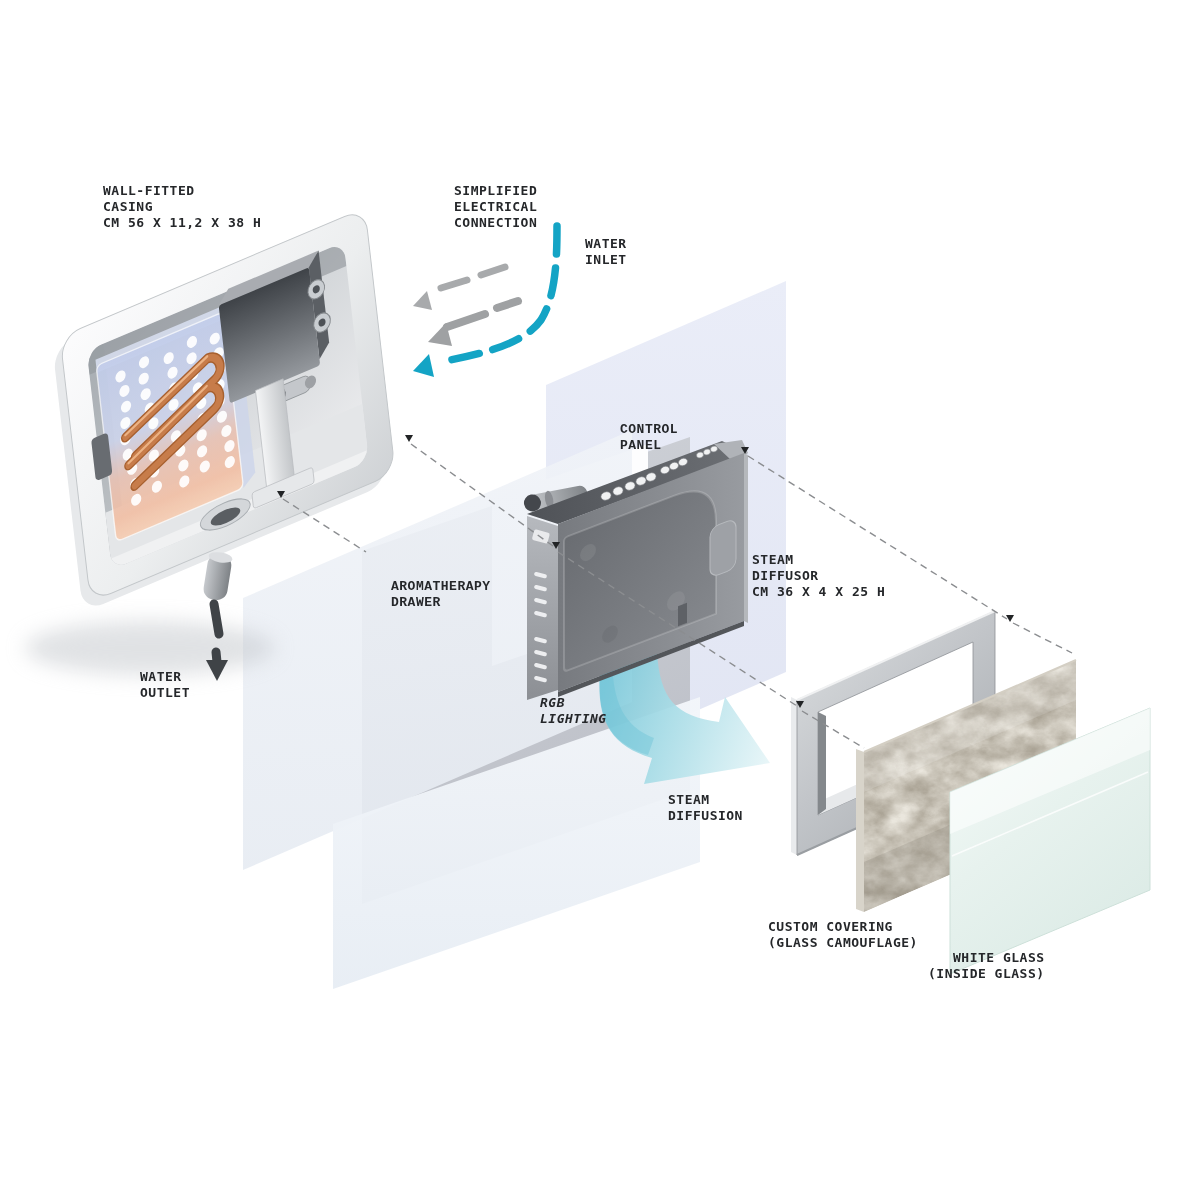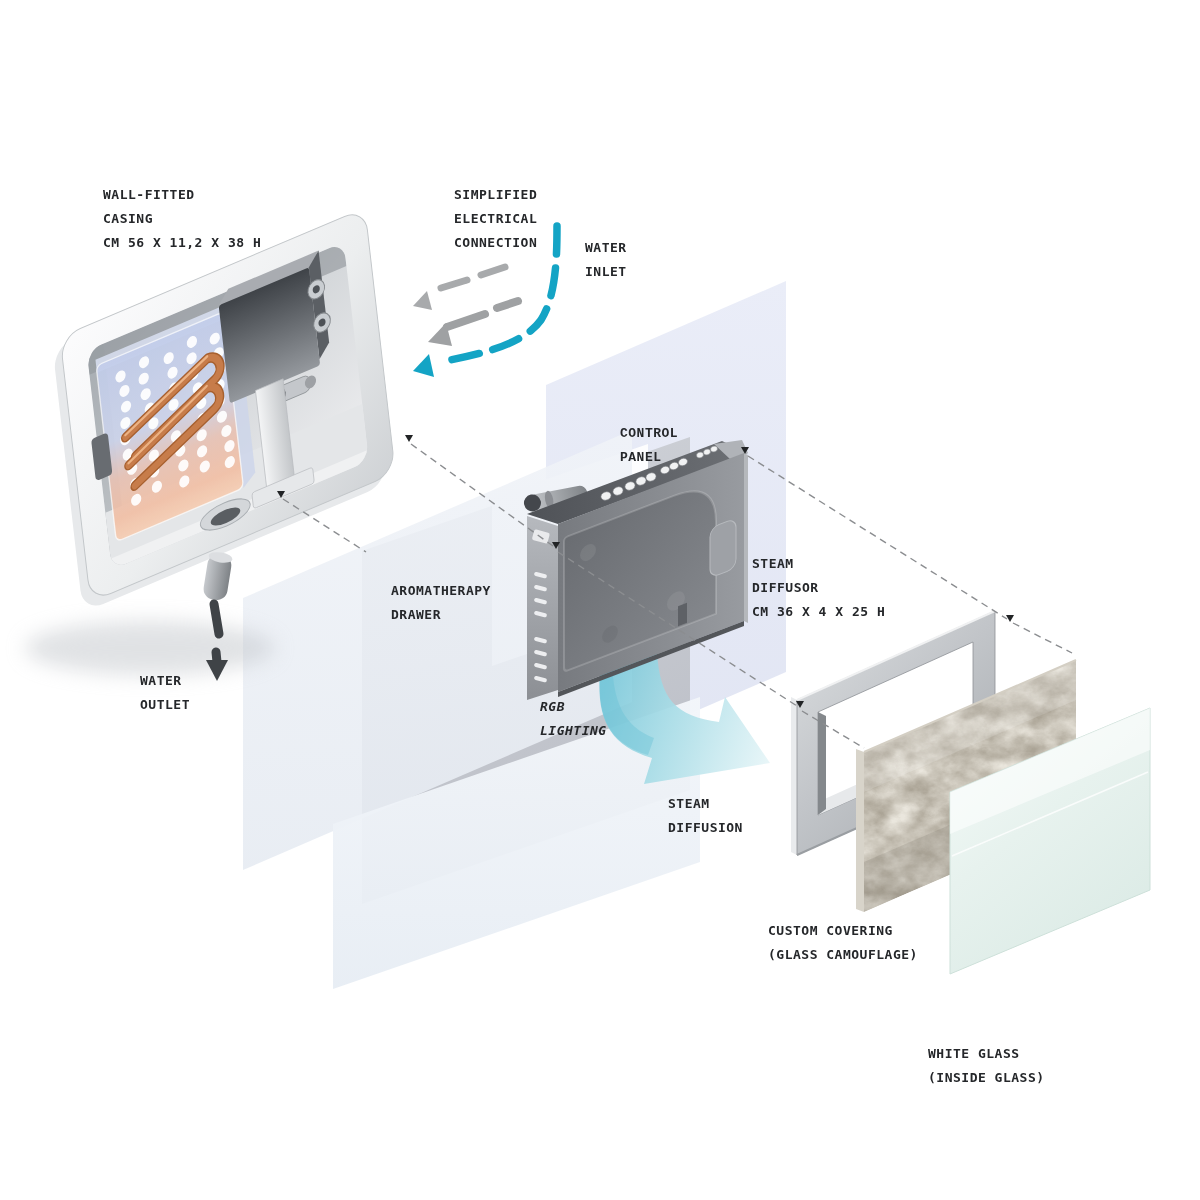--- a/index.html
+++ b/index.html
@@ -1,19 +1,19 @@
 <!DOCTYPE html>
 <html><head>
 <meta charset="utf-8">
 <style>
   html,body{margin:0;padding:0;background:#ffffff;}
   .stage{position:relative;width:1200px;height:1200px;background:#ffffff;overflow:hidden;
          font-family:"DejaVu Sans Mono","Liberation Mono",monospace;}
   .art{position:absolute;left:0;top:0;}
-  .label{position:absolute;white-space:pre-line;font-weight:700;font-size:13px;line-height:24px;
+  .label{position:absolute;white-space:pre-line;font-weight:700;font-size:13px;line-height:16px;
          letter-spacing:0.5px;color:#25272a;}
 </style>
 </head>
 <body>
 
 <div class="stage">
 
 <svg class="art" width="1200" height="1200" viewBox="0 0 1200 1200">
   <defs>
     <linearGradient id="gBack" x1="0" y1="0" x2="0" y2="1">
@@ -312,25 +312,25 @@
   <div class="label" style="left:425px;top:183px;margin-left:29px;">SIMPLIFIED
 ELECTRICAL
 CONNECTION</div>
   <div class="label" style="left:585px;top:236px;">WATER
 INLET</div>
   <div class="label" style="left:620px;top:422px;font-family:Liberation Mono, monospace;">CONTROL
 PANEL</div>
   <div class="label" style="left:752px;top:552px;">STEAM
 DIFFUSOR
 CM 36 X 4 X 25 H</div>
-  <div class="label" style="left:391px;top:579px;">AROMATHERAPY
+  <div class="label" style="left:391px;top:579px;font-family:Liberation Mono, monospace;">AROMATHERAPY
 DRAWER</div>
   <div class="label" style="left:540px;top:695px;font-style:italic;">RGB
 LIGHTING</div>
   <div class="label" style="left:140px;top:669px;">WATER
 OUTLET</div>
   <div class="label" style="left:668px;top:792px;">STEAM
 DIFFUSION</div>
   <div class="label" style="left:768px;top:919px;">CUSTOM COVERING
 (GLASS CAMOUFLAGE)</div>
-  <div class="label" style="left:928px;top:1042px;">WHITE GLASS
+  <div class="label" style="left:928px;top:950px;text-align:right;">WHITE GLASS
 (INSIDE GLASS)</div>
 </div>
 
 </body></html>

